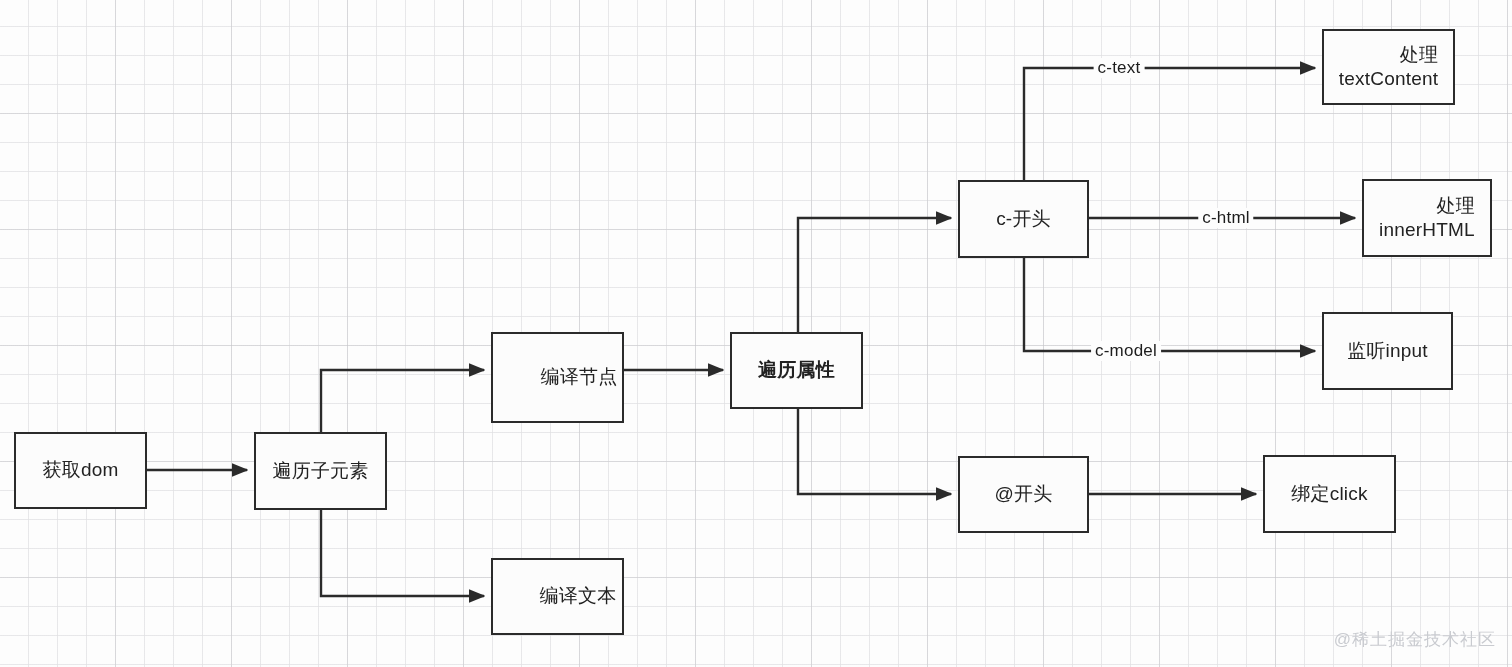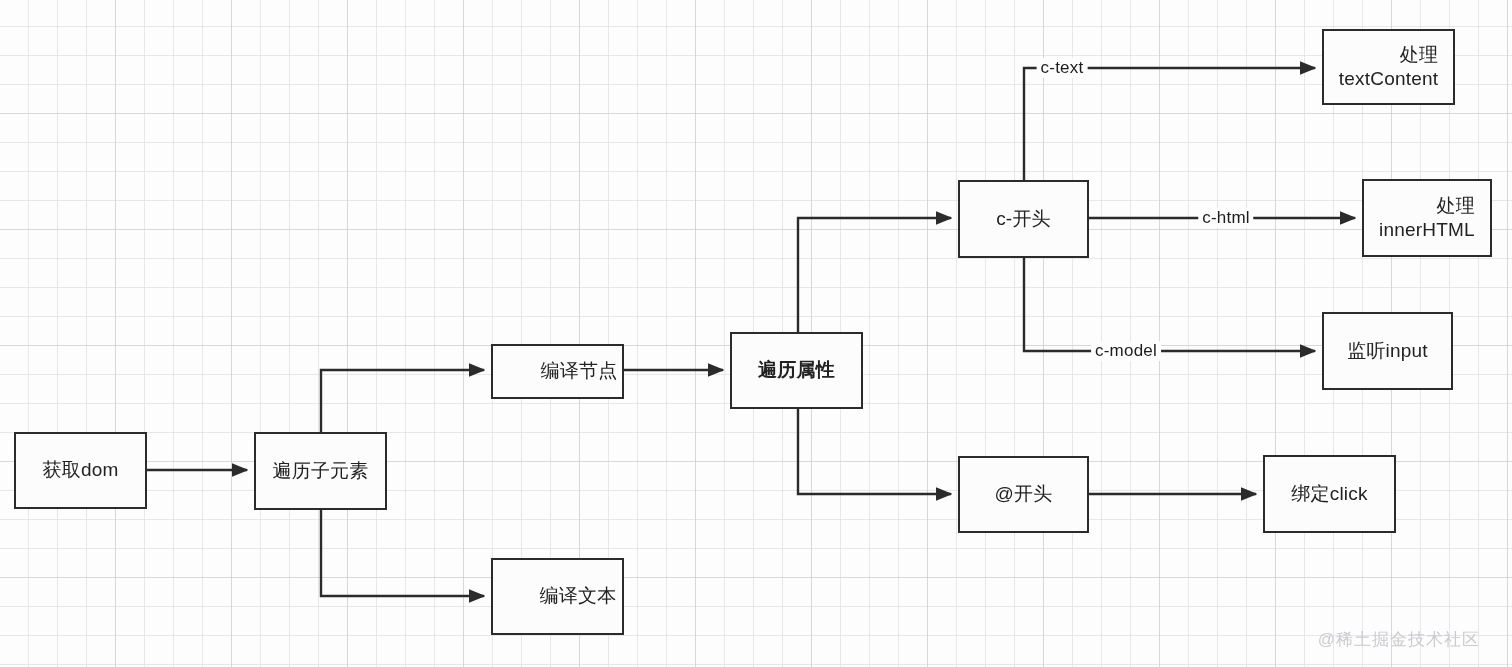--- a/index.html
+++ b/index.html
@@ -53,21 +53,21 @@
     transform: translate(-50%, -50%);
     background: #fdfdfd;
     padding: 0 4px;
     font-size: 17px;
     color: #1d1d1d;
     letter-spacing: 0.2px;
     white-space: nowrap;
   }
   #watermark {
     position: absolute;
-    right: 32px;
+    right: 16px;
     bottom: 16px;
     color: #c9cbd0;
     font-size: 17px;
     letter-spacing: 1px;
     user-select: none;
   }
 </style>
 </head>
 <body>
 
@@ -89,32 +89,32 @@
         <path d="M1024 180 L1024 68 L1315 68" marker-end="url(#arrow)"></path>
         <path d="M1089 218 L1355 218" marker-end="url(#arrow)"></path>
         <path d="M1024 258 L1024 351 L1315 351" marker-end="url(#arrow)"></path>
         <path d="M1089 494 L1256 494" marker-end="url(#arrow)"></path>
       </g>
   </svg>
 
   <div id="nodes-layer">
       <div class="node" style="left: 14px; top: 432px; width: 133px; height: 77px;"><span>获取dom</span></div>
       <div class="node" style="left: 254px; top: 432px; width: 133px; height: 78px;"><span>遍历子元素</span></div>
-      <div class="node" style="left: 491px; top: 344px; width: 133px; height: 55px; padding-left: 43px;"><span>编译节点</span></div>
+      <div class="node" style="left: 491px; top: 332px; width: 133px; height: 91px; padding-left: 43px;"><span>编译节点</span></div>
       <div class="node" style="left: 491px; top: 558px; width: 133px; height: 77px; padding-left: 41px;"><span>编译文本</span></div>
       <div class="node" style="left: 730px; top: 332px; width: 133px; height: 77px; font-weight: bold;"><span>遍历属性</span></div>
       <div class="node" style="left: 958px; top: 180px; width: 131px; height: 78px;"><span>c-开头</span></div>
       <div class="node" style="left: 958px; top: 456px; width: 131px; height: 77px;"><span>@开头</span></div>
       <div class="node" style="left: 1322px; top: 29px; width: 133px; height: 76px;"><span>处理
 textContent</span></div>
       <div class="node" style="left: 1362px; top: 179px; width: 130px; height: 78px;"><span>处理
 innerHTML</span></div>
       <div class="node" style="left: 1322px; top: 312px; width: 131px; height: 78px;"><span>监听input</span></div>
       <div class="node" style="left: 1263px; top: 455px; width: 133px; height: 78px;"><span>绑定click</span></div>
     </div>
   <div id="labels-layer">
-      <div class="edge-label" style="left: 1062px; top: 68px;">c-text</div>
+      <div class="edge-label" style="left: 1119px; top: 68px;">c-text</div>
       <div class="edge-label" style="left: 1226px; top: 218px;">c-html</div>
       <div class="edge-label" style="left: 1126px; top: 351px;">c-model</div>
     </div>
 
   <div id="watermark">@稀土掘金技术社区</div>
 </div>
 
 </body></html>

